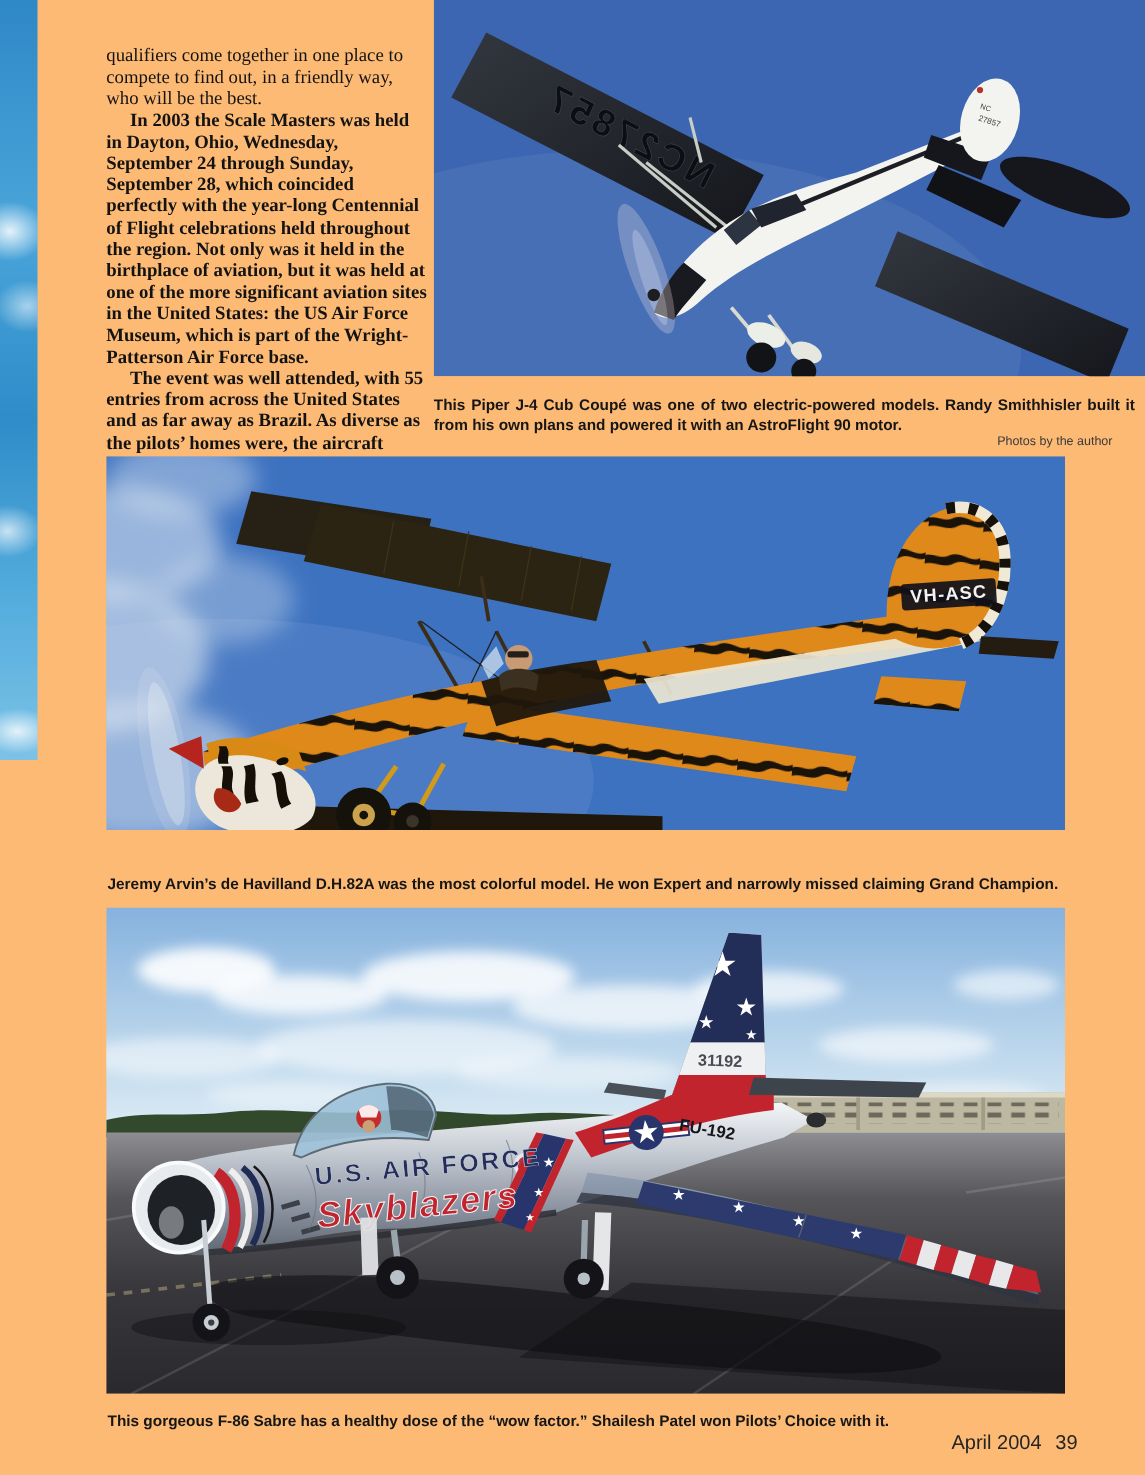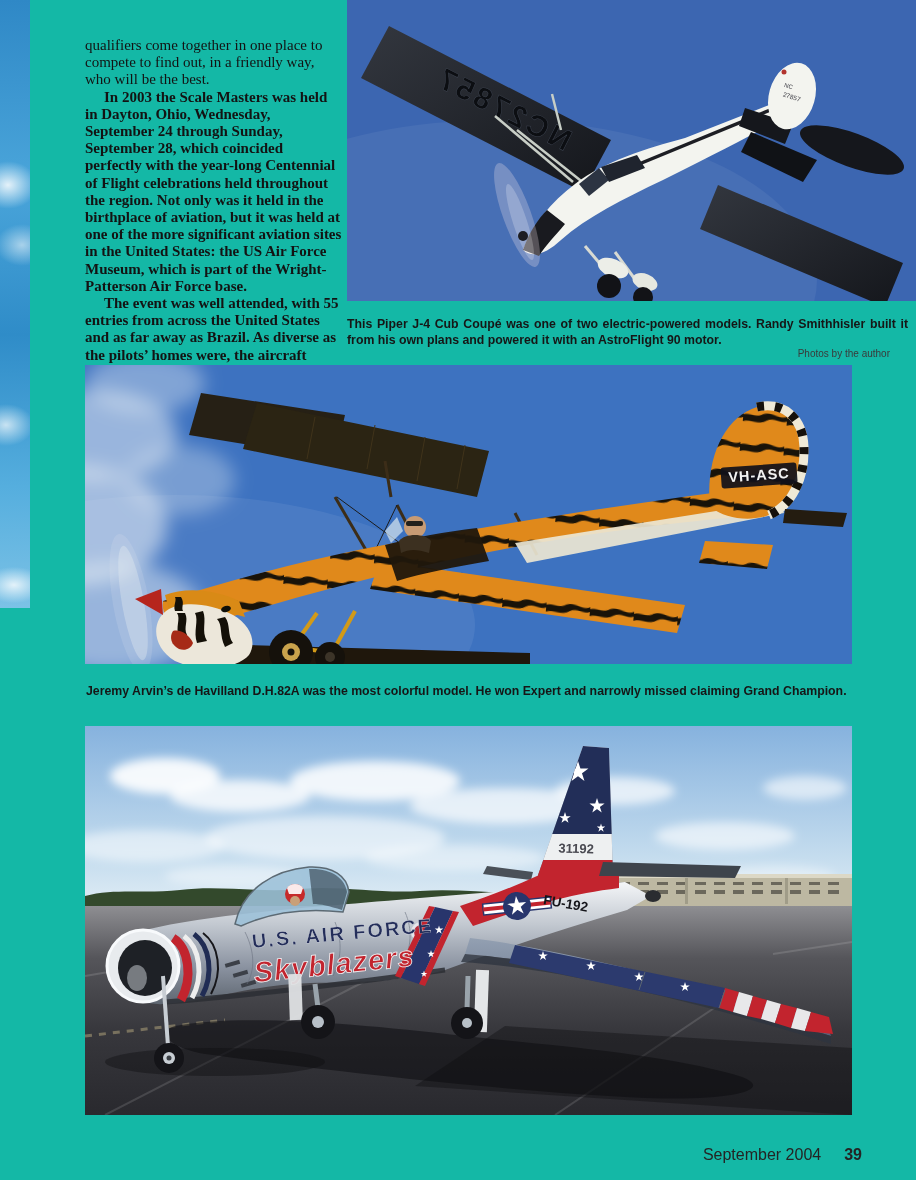--- a/index.html
+++ b/index.html
@@ -1,40 +1,40 @@
 <!DOCTYPE html>
 <html><head>
 <meta charset="utf-8">
 <style>
   html,body{margin:0;padding:0;background:#e8e8e8;}
-  .page{position:relative;width:916px;height:1180px;background:#14b8a6;overflow:hidden;
+  .page{position:relative;width:916px;height:1180px;background:#fdba74;overflow:hidden;
         font-family:"Liberation Sans",sans-serif;}
   .sky-strip{position:absolute;left:0;top:0;width:30px;height:608px;
     background:
       radial-gradient(ellipse 42px 34px at 8px 185px, rgba(255,255,255,.85), rgba(255,255,255,0) 70%),
       radial-gradient(ellipse 38px 30px at 22px 245px, rgba(255,255,255,.55), rgba(255,255,255,0) 70%),
       radial-gradient(ellipse 40px 30px at 6px 425px, rgba(255,255,255,.7), rgba(255,255,255,0) 70%),
       radial-gradient(ellipse 44px 26px at 14px 585px, rgba(255,255,255,.8), rgba(255,255,255,0) 70%),
       linear-gradient(180deg,#2f88c6 0%,#4aa5da 30%,#2f8cc8 55%,#55aede 80%,#7cc2e6 100%);}
   .article{position:absolute;left:85px;top:37px;width:258px;
     font-family:"Liberation Serif",serif;font-size:15px;line-height:17.2px;color:#131313;}
   .article p{margin:0;}
   .article p.indent{text-indent:19px;font-weight:bold;}
   figure.photo{position:absolute;margin:0;padding:0;line-height:0;}
   .photo-piper{left:347px;top:0;}
   .photo-tiger{left:85px;top:365px;}
   .photo-sabre{left:85px;top:726px;}
   .caption{position:absolute;font-weight:bold;font-size:12.3px;line-height:15.5px;color:#161616;}
   .caption-piper{left:347px;top:317px;width:561px;text-align:justify;text-align-last:left;}
   .credit{position:absolute;left:330px;top:348px;width:560px;text-align:right;
     font-size:10px;font-weight:normal;color:#3a3a3a;}
-  .caption-tiger{left:86px;top:684px;width:767px;}
+  .caption-tiger{left:86px;top:700px;width:767px;}
   .caption-sabre{left:86px;top:1130px;width:767px;}
   .footer{position:absolute;top:1146px;right:54px;font-size:16px;color:#242424;}
-  .footer .pagenum{font-weight:bold;margin-left:23px;}
+  .footer .pagenum{font-weight:normal;margin-left:11px;}
   svg text{font-family:"Liberation Sans",sans-serif;}
 </style>
 </head>
 <body>
 
 <div class="page">
 
   <div class="sky-strip"></div>
 
   <div class="article">
@@ -379,18 +379,19 @@
           <circle cx="382" cy="297" r="16" fill="#141418"></circle>
           <circle cx="382" cy="297" r="5" fill="#b8c0c8"></circle>
           <line x1="78" y1="250" x2="83" y2="320" stroke="#c8ced4" stroke-width="4"></line>
           <circle cx="84" cy="332" r="15" fill="#141418"></circle>
           <circle cx="84" cy="332" r="6" fill="#c8ced4"></circle>
           <circle cx="84" cy="332" r="2.5" fill="#3a3e44"></circle>
         </g>
       </g>
     </svg>
   </figure>
+  <div class="caption caption-sabre">This gorgeous F-86 Sabre has a healthy dose of the “wow factor.” Shailesh Patel won Pilots’ Choice with it.</div>
 
   <div class="footer">
-    <span>September 2004</span><span class="pagenum">39</span>
+    <span>April 2004</span><span class="pagenum">39</span>
   </div>
 
 </div>
 
 </body></html>

